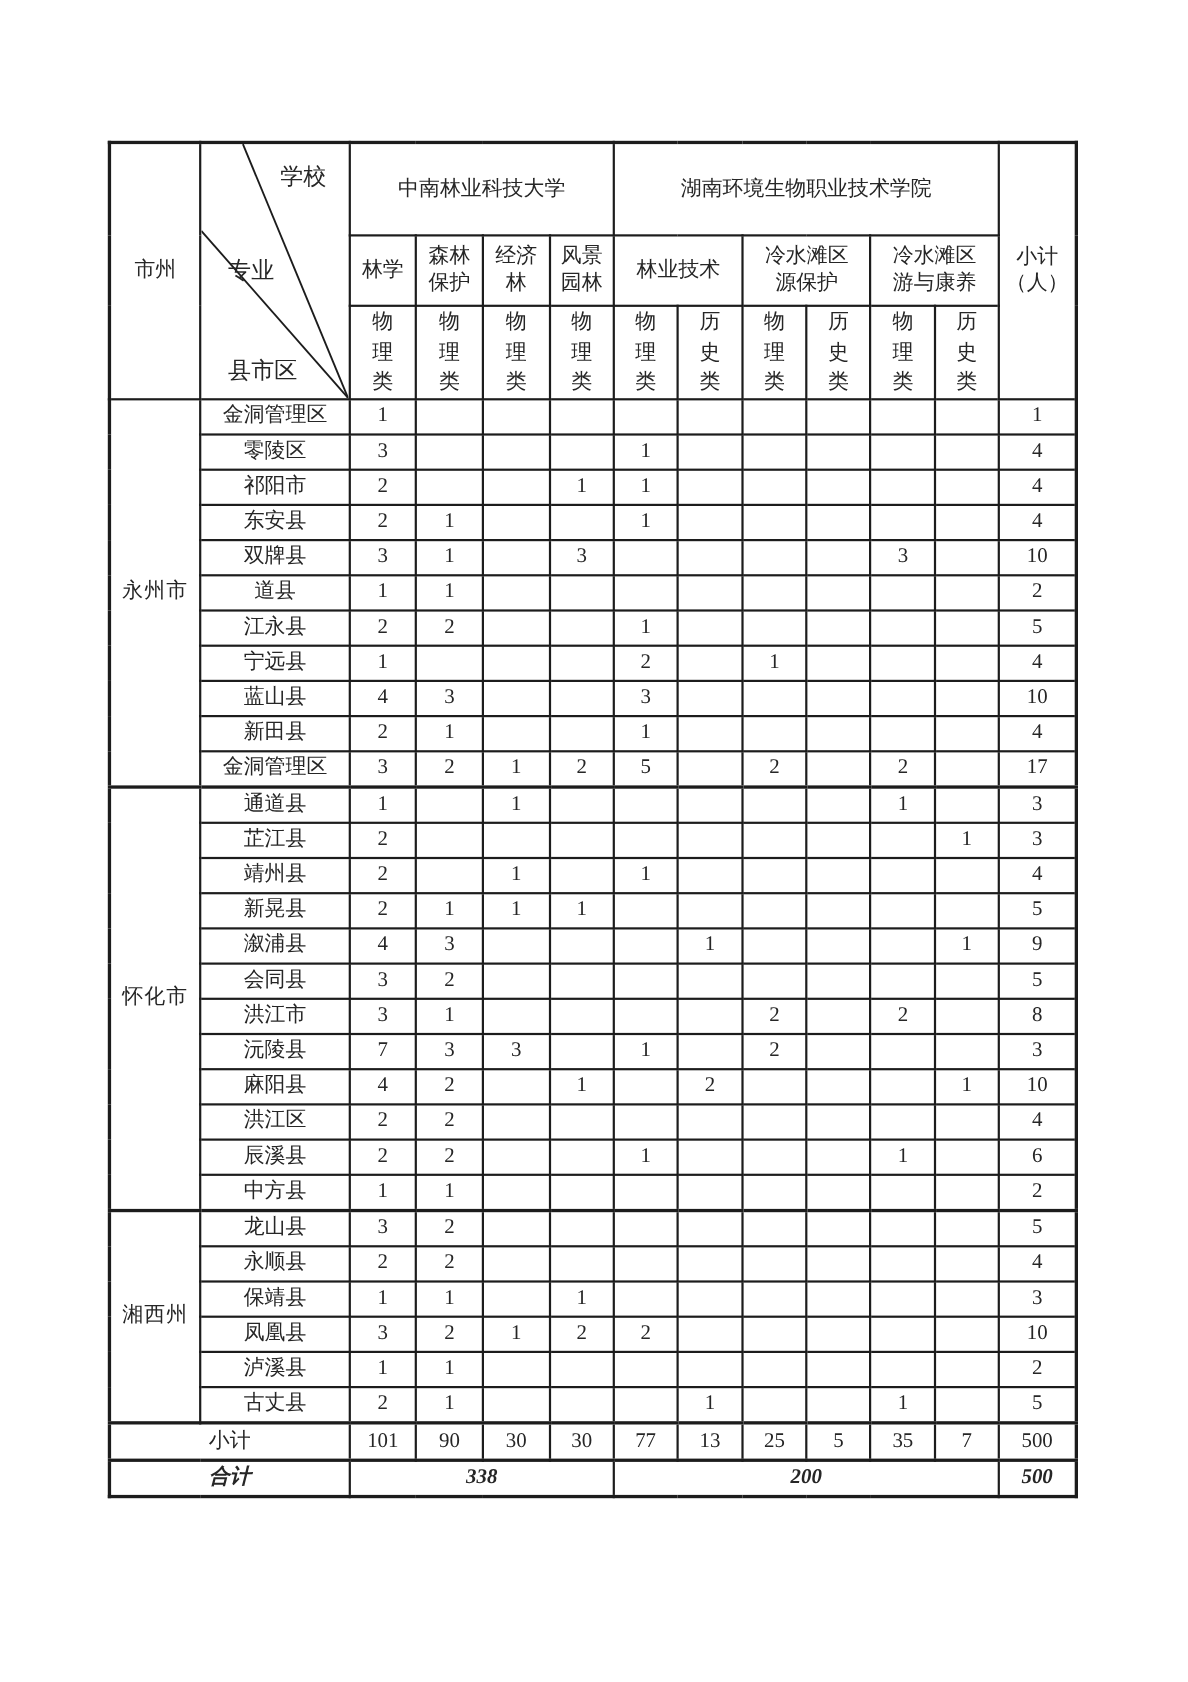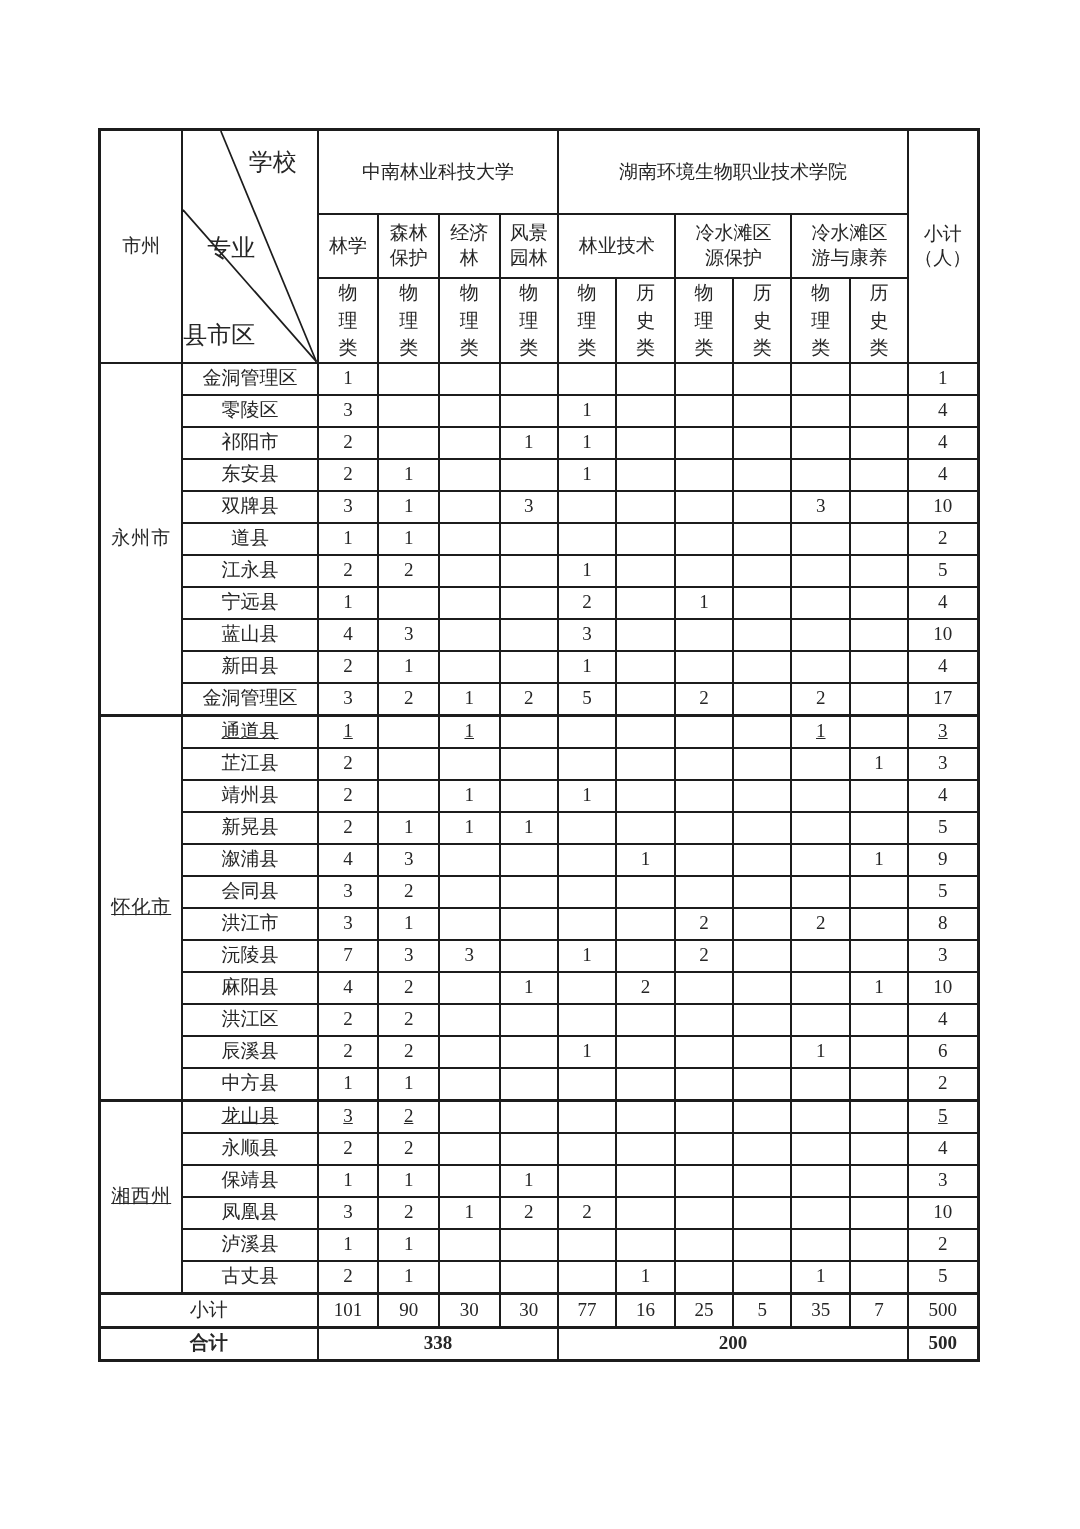--- a/index.html
+++ b/index.html
@@ -24,30 +24,30 @@
     padding: 0;
     white-space: pre-line;
     overflow: hidden;
   }
   thead tr.r-school td { height: 82px; }
   thead tr.r-major  td { height: 62px; }
   thead tr.r-class  td { height: 82px; line-height: 1.45; }
   tbody td { height: 30px; }
   tr.subtotal-row td { height: 31px; }
   tr.grand-row td { height: 30px; font-weight: bold; }
-  tr.group-start td { border-top-width: 3px; text-decoration: underline; }
+  tr.group-start td { border-top-width: 3px; }
   tr.subtotal-row td { border-top-width: 3px; }
-  tr.grand-row td { border-top-width: 3px; }
+  tr.grand-row td { border-top-width: 3px; font-style: italic; }
 
   .corner-cell { position: relative; padding: 0; }
   .corner-cell svg { position: absolute; inset: 0; width: 100%; height: 100%; display: block; }
-  .corner-label { position: absolute; font-size: 24px; white-space: nowrap; }
+  .corner-label { position: absolute; font-size: 21px; white-space: nowrap; }
   .lbl-school { top: 16px; right: 20px; }
   .lbl-major  { top: 102px; left: 24px; }
-  .lbl-county { bottom: 10px; left: 0; font-family: Liberation Serif, serif; }
+  .lbl-county { bottom: 10px; left: 24px; font-family: Liberation Serif, serif; }
 
   .city-cell { letter-spacing: 1px; }
 </style>
 </head>
 <body>
 
 <div class="page">
   <table class="enroll">
     <colgroup>
       <col style="width:82px">
@@ -538,21 +538,21 @@
           <td></td>
           <td>5</td>
         </tr>
         <tr class="subtotal-row">
           <td colspan="2">小计</td>
           <td>101</td>
           <td>90</td>
           <td>30</td>
           <td>30</td>
           <td>77</td>
-          <td>16</td>
+          <td>13</td>
           <td>25</td>
           <td>5</td>
           <td>35</td>
           <td>7</td>
           <td>500</td>
         </tr>
         <tr class="grand-row">
           <td colspan="2">合计</td>
           <td colspan="4">338</td>
           <td colspan="6">200</td>

